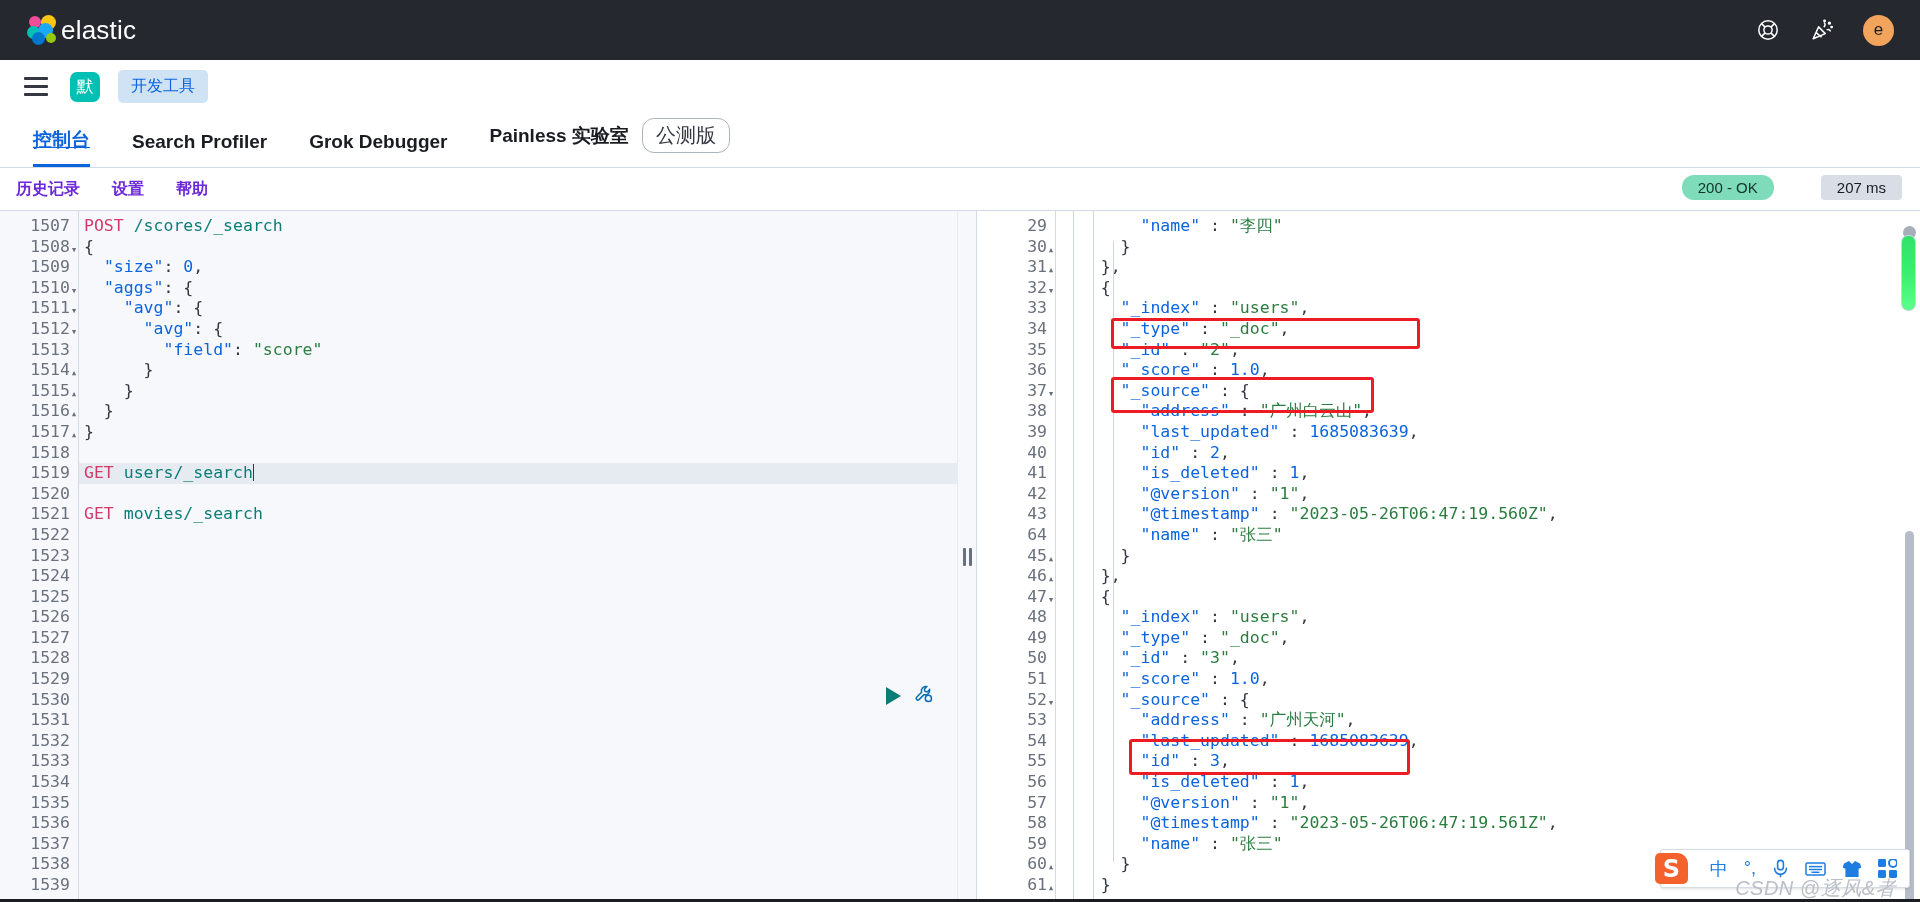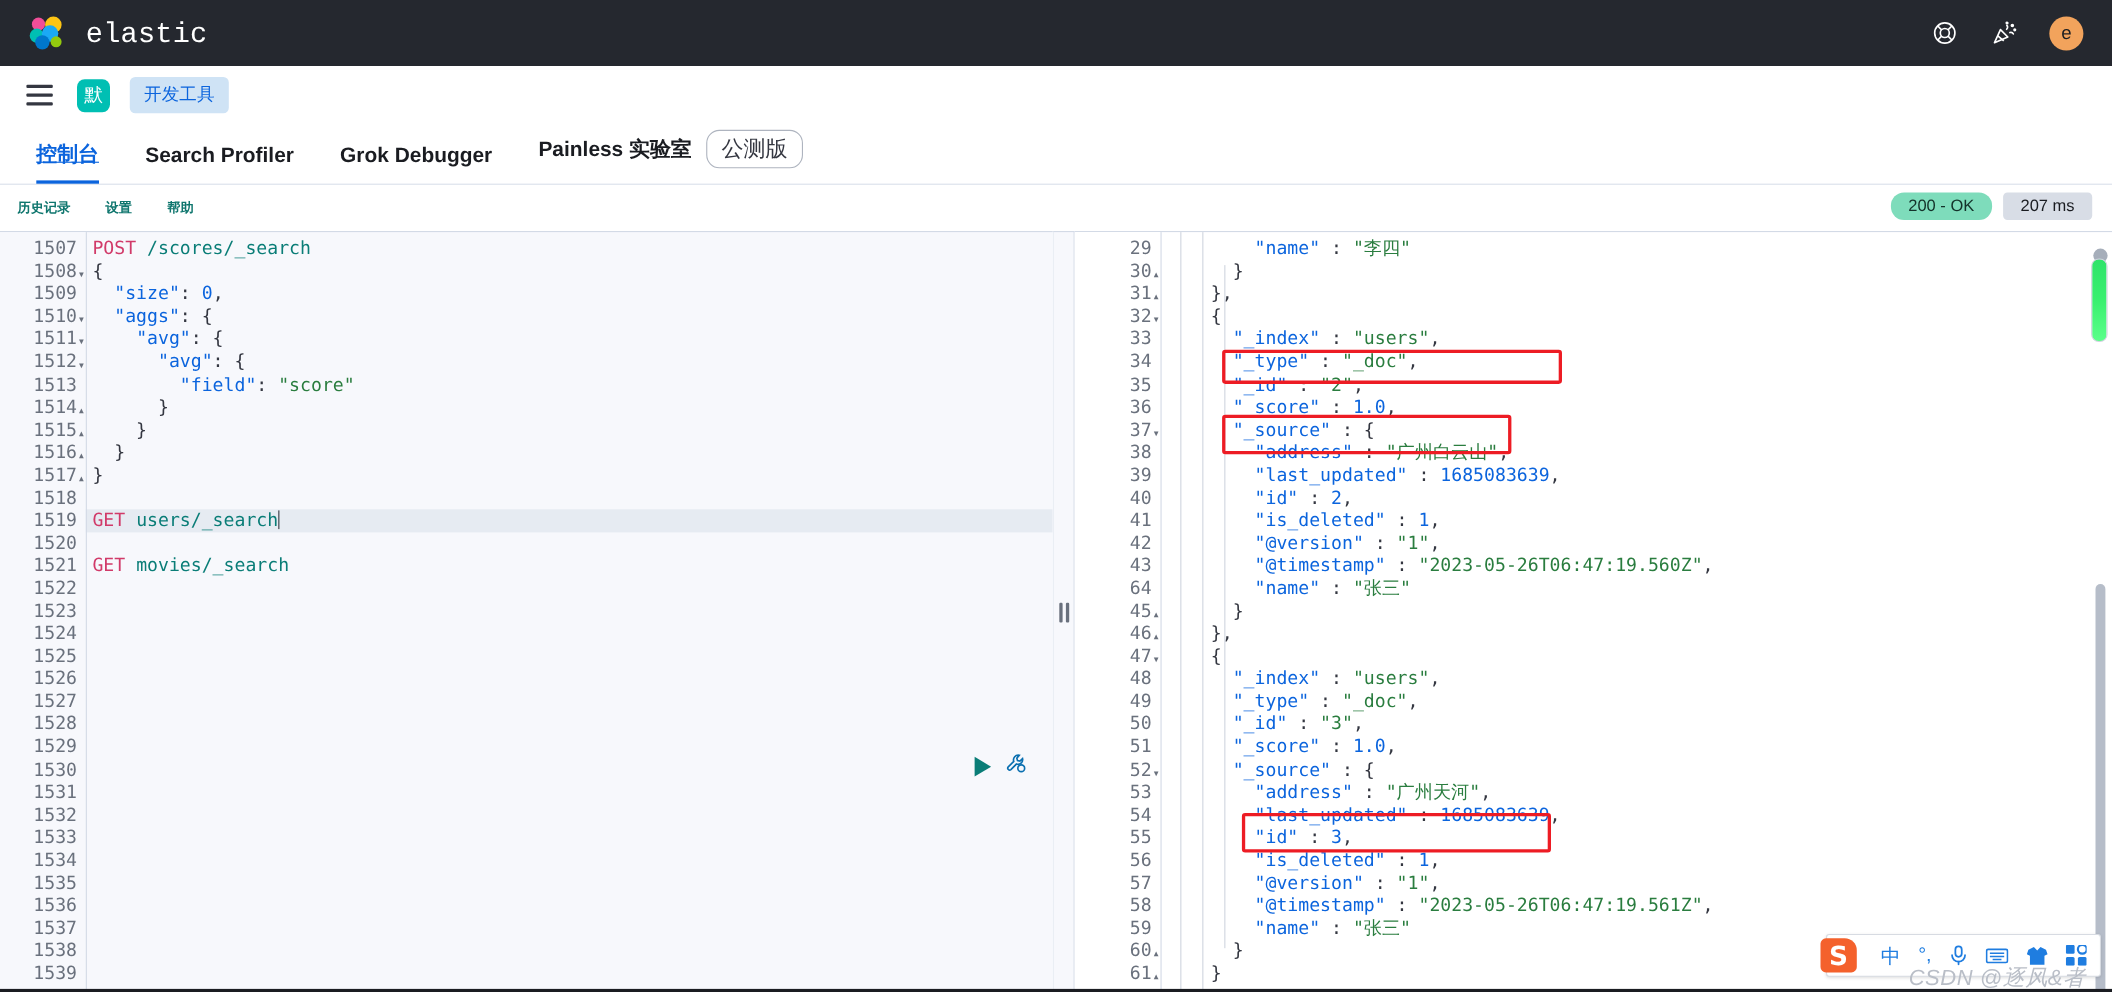--- a/index.html
+++ b/index.html
@@ -9,21 +9,21 @@
     background:#ffffff;color:#343741;
     -webkit-font-smoothing:antialiased;
   }
   .app{width:1920px;height:902px;position:relative;display:flex;flex-direction:column;}
 
   
   .topbar{
     height:60px;min-height:60px;background:#25282f;
     display:flex;align-items:center;position:relative;
   }
-  .brand{display:flex;align-items:flex-end;gap:20px;margin-left:27px;font-family:Liberation Mono, monospace;}
+  .brand{display:flex;align-items:flex-end;gap:3px;margin-left:27px;}
   .elastic-logo{width:31px;height:31px;position:relative;flex:0 0 auto;}
   .elastic-logo span{position:absolute;border-radius:50%;display:block;}
   .el-a{width:12px;height:12px;background:#f04e98;left:2px;top:1px;}
   .el-b{width:15px;height:15px;background:#fec514;left:14px;top:0px;}
   .el-c{width:13px;height:13px;background:#00bfb3;left:0px;top:11px;}
   .el-d{width:15px;height:15px;background:#1ba9f5;left:11px;top:8px;}
   .el-e{width:10px;height:10px;background:#93c90e;left:19px;top:18px;}
   .el-f{width:13px;height:13px;background:#07c;left:5px;top:17px;}
   .brand-name{color:#ffffff;font-size:26px;letter-spacing:.2px;font-weight:400;}
 
@@ -81,29 +81,29 @@
     font-size:20px;font-weight:400;color:#343741;
     border:1px solid #aeb4bf;border-radius:12px;padding:3px 13px;
     background:#ffffff;
   }
 
   
   .subbar{
     height:42px;min-height:42px;background:#ffffff;
     display:flex;align-items:center;padding:0 20px 0 16px;position:relative;
   }
-  .subitem{font-size:12px;font-weight:700;color:#0f766e;margin-right:32px;cursor:pointer;}
+  .subitem{font-size:16px;font-weight:700;color:#6d28d9;margin-right:32px;cursor:pointer;}
   .statuswrap{position:absolute;right:18px;top:7px;display:flex;gap:10px;align-items:center;}
   .badge-ok{
     background:#7edcbb;color:#14322a;font-size:15px;
     border-radius:12px;padding:4px 16px;font-weight:400;
   }
   .badge-ms{
     background:#d8dde6;color:#1a1c21;font-size:15px;
-    border-radius:4px;padding:4px 16px;font-weight:400;
+    border-radius:4px;padding:4px 16px;font-weight:400;margin-left:37px;
   }
 
   
   .console{flex:1;display:flex;position:relative;background:#ffffff;overflow:hidden;}
   .pane{position:relative;overflow:hidden;}
   .pane-left{width:957px;background:#f7f8fc;border-top:1px solid #d3dae6;}
   .splitter{
     width:18px;background:#f7f8fc;border-left:1px solid #e6ebf2;border-right:1px solid #d3dae6;
     display:flex;align-items:center;justify-content:center;cursor:col-resize;border-top:1px solid #d3dae6;
   }

